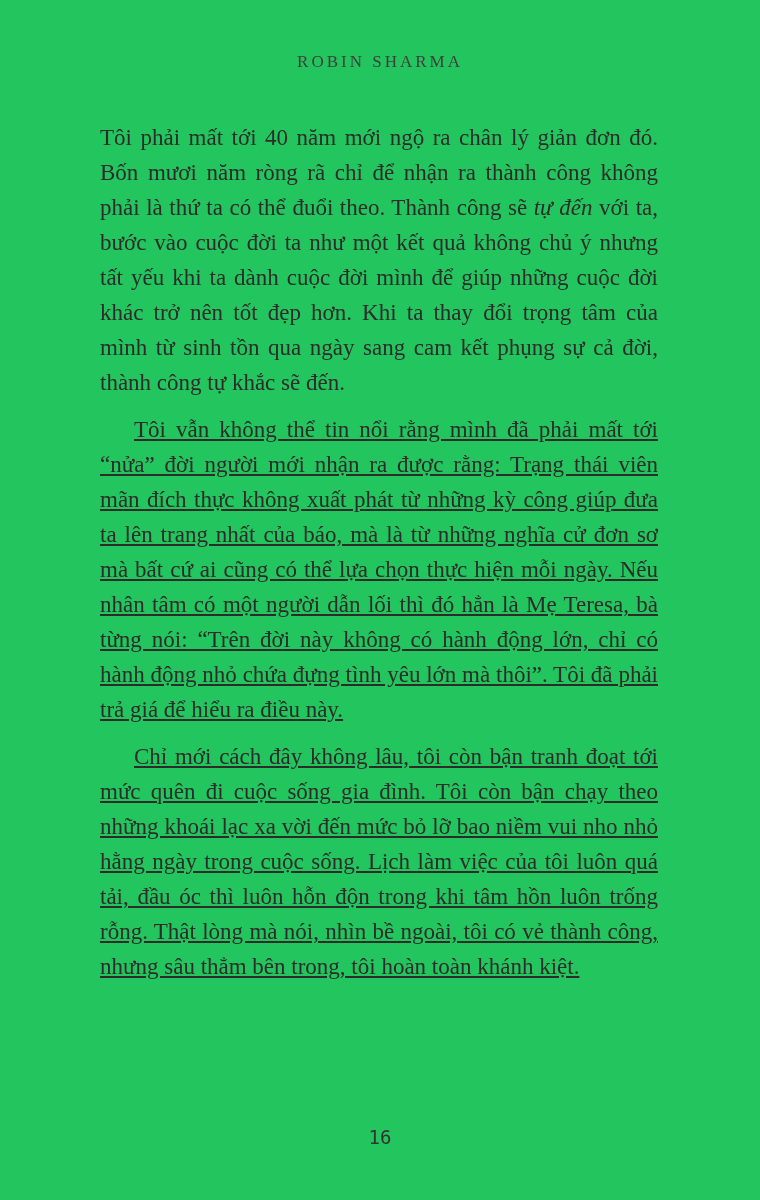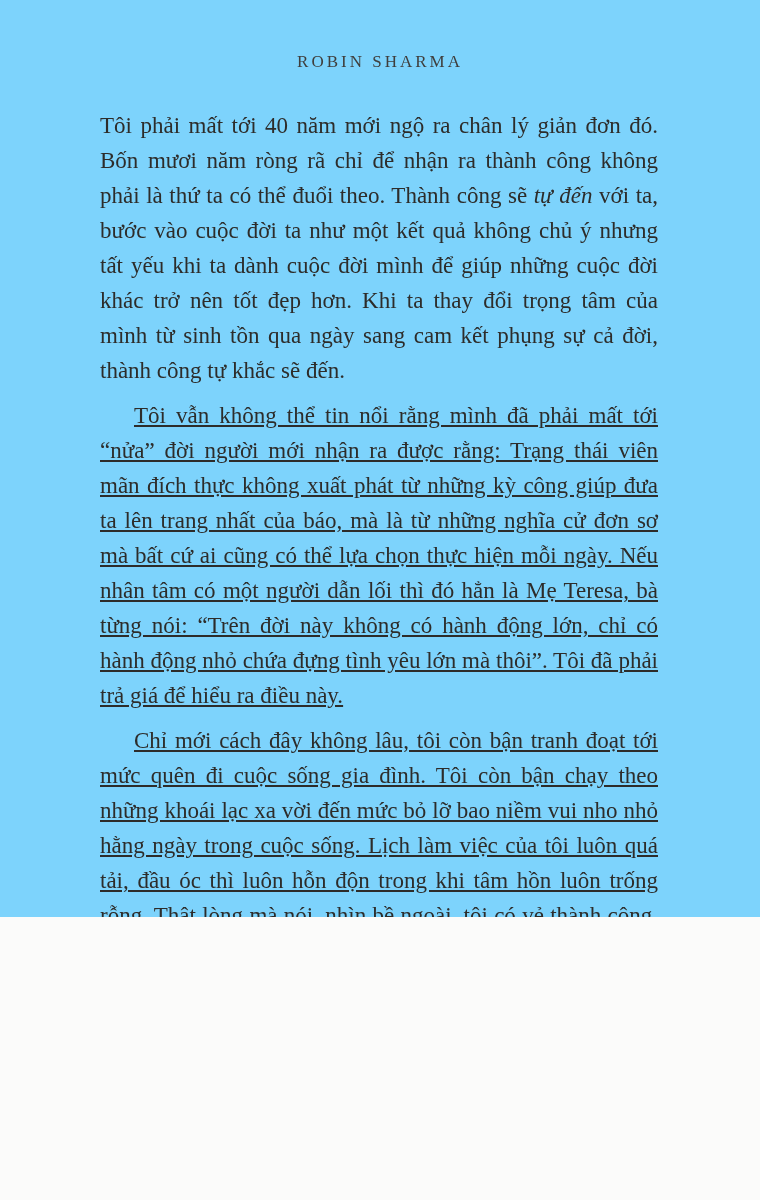--- a/index.html
+++ b/index.html
@@ -3,22 +3,22 @@
 <meta charset="utf-8">
 <style>
   html, body {
     margin: 0;
     padding: 0;
     background: #fbfbfa;
   }
   .page {
     position: relative;
     width: 760px;
-    height: 917px;
-    background: #7dd3fc;
+    height: 1200px;
+    background: #22c55e;
     font-family: "Liberation Serif", serif;
     color: #2d2c2a;
     overflow: hidden;
   }
   .running-header {
     position: absolute;
     top: 52px;
     left: 0;
     right: 0;
     text-align: center;
@@ -31,21 +31,21 @@
     position: absolute;
     top: 108px;
     left: 100px;
     width: 558px;
     font-size: 23px;
     line-height: 35px;
     text-align: justify;
     text-justify: inter-word;
   }
   .para {
-    margin: 0 0 10px 0;
+    margin: 12px 0 10px 0;
   }
   .para.indent {
     text-indent: 34px;
     text-decoration: underline;
   }
   .para em {
     font-style: italic;
   }
   .page-number {
     position: absolute;
@@ -63,13 +63,14 @@
 
 <div class="page">
   <div class="running-header">ROBIN SHARMA</div>
 
   <div class="body-text">
       <p class="para"><span>Tôi phải mất tới 40 năm mới ngộ ra chân lý giản đơn đó. Bốn mươi năm ròng rã chỉ để nhận ra thành công không phải là thứ ta có thể đuổi theo. Thành công sẽ </span><em>tự đến</em><span> với ta, bước vào cuộc đời ta như một kết quả không chủ ý nhưng tất yếu khi ta dành cuộc đời mình để giúp những cuộc đời khác trở nên tốt đẹp hơn. Khi ta thay đổi trọng tâm của mình từ sinh tồn qua ngày sang cam kết phụng sự cả đời, thành công tự khắc sẽ đến.</span></p>
       <p class="para indent"><span>Tôi vẫn không thể tin nổi rằng mình đã phải mất tới “nửa” đời người mới nhận ra được rằng: Trạng thái viên mãn đích thực không xuất phát từ những kỳ công giúp đưa ta lên trang nhất của báo, mà là từ những nghĩa cử đơn sơ mà bất cứ ai cũng có thể lựa chọn thực hiện mỗi ngày. Nếu nhân tâm có một người dẫn lối thì đó hẳn là Mẹ Teresa, bà từng nói: “Trên đời này không có hành động lớn, chỉ có hành động nhỏ chứa đựng tình yêu lớn mà thôi”. Tôi đã phải trả giá để hiểu ra điều này.</span></p>
       <p class="para indent"><span>Chỉ mới cách đây không lâu, tôi còn bận tranh đoạt tới mức quên đi cuộc sống gia đình. Tôi còn bận chạy theo những khoái lạc xa vời đến mức bỏ lỡ bao niềm vui nho nhỏ hằng ngày trong cuộc sống. Lịch làm việc của tôi luôn quá tải, đầu óc thì luôn hỗn độn trong khi tâm hồn luôn trống rỗng. Thật lòng mà nói, nhìn bề ngoài, tôi có vẻ thành công, nhưng sâu thẳm bên trong, tôi hoàn toàn khánh kiệt.</span></p>
     </div>
 
+  <div class="page-number">16</div>
 </div>
 
 </body></html>

